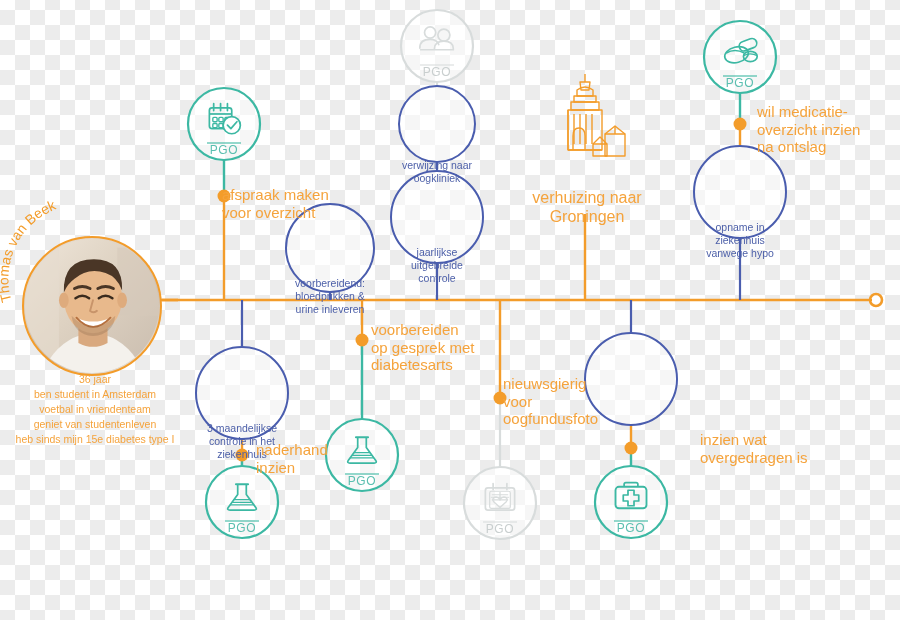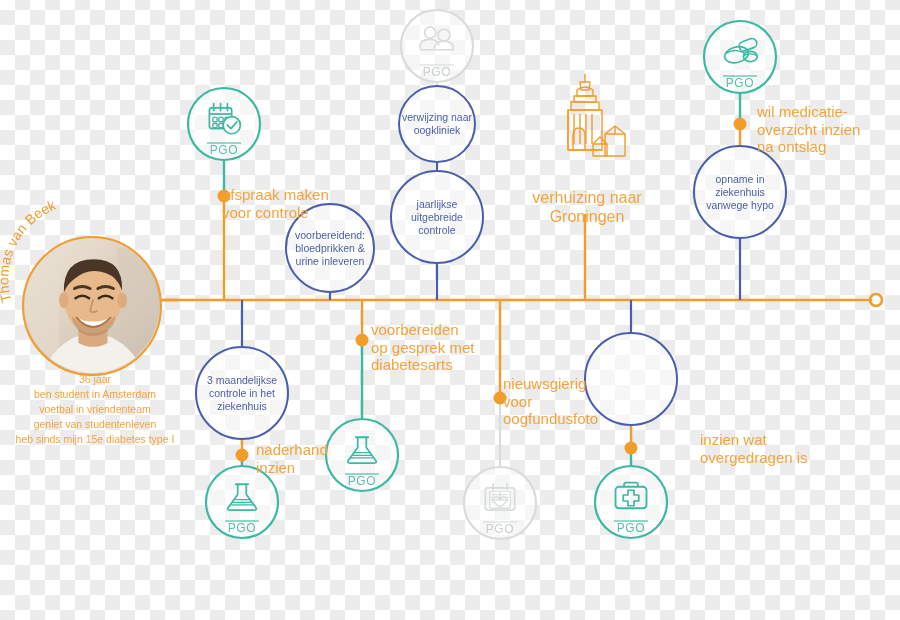--- a/index.html
+++ b/index.html
@@ -38,20 +38,21 @@
   
   .node-label {
     position: absolute;
     color: #4c5fa8;
     font-size: 10.5px;
     line-height: 1.22;
     text-align: center;
     white-space: pre-line;
     transform: translate(-50%, -50%);
     pointer-events: none;
+    margin-top: 48px;
   }
   .pgo-text {
     position: absolute;
     font-size: 12px;
     letter-spacing: 0.6px;
     transform: translate(-50%, -50%);
     pointer-events: none;
   }
 
   
@@ -316,21 +317,21 @@
       <div class="node-label" style="left: 437px; top: 217px; width: 105.8px;">jaarlijkse
 uitgebreide
 controle</div>
       <div class="node-label" style="left: 740px; top: 192px; width: 105.8px;">opname in
 ziekenhuis
 vanwege hypo</div>
       <div class="node-label" style="left: 242px; top: 393px; width: 105.8px;">3 maandelijkse
 controle in het
 ziekenhuis</div>
       <div class="txt txt-orange" style="left: 222px; top: 186px;">afspraak maken
-voor controle</div>
+voor overzicht</div>
       <div class="txt txt-orange" style="left: 757px; top: 103px;">wil medicatie-
 overzicht inzien
 na ontslag</div>
       <div class="txt txt-orange" style="left: 371px; top: 321px;">voorbereiden
 op gesprek met
 diabetesarts</div>
       <div class="txt txt-orange" style="left: 256px; top: 441px;">naderhand
 inzien</div>
       <div class="txt txt-orange" style="left: 503px; top: 375px;">nieuwsgierig
 voor

